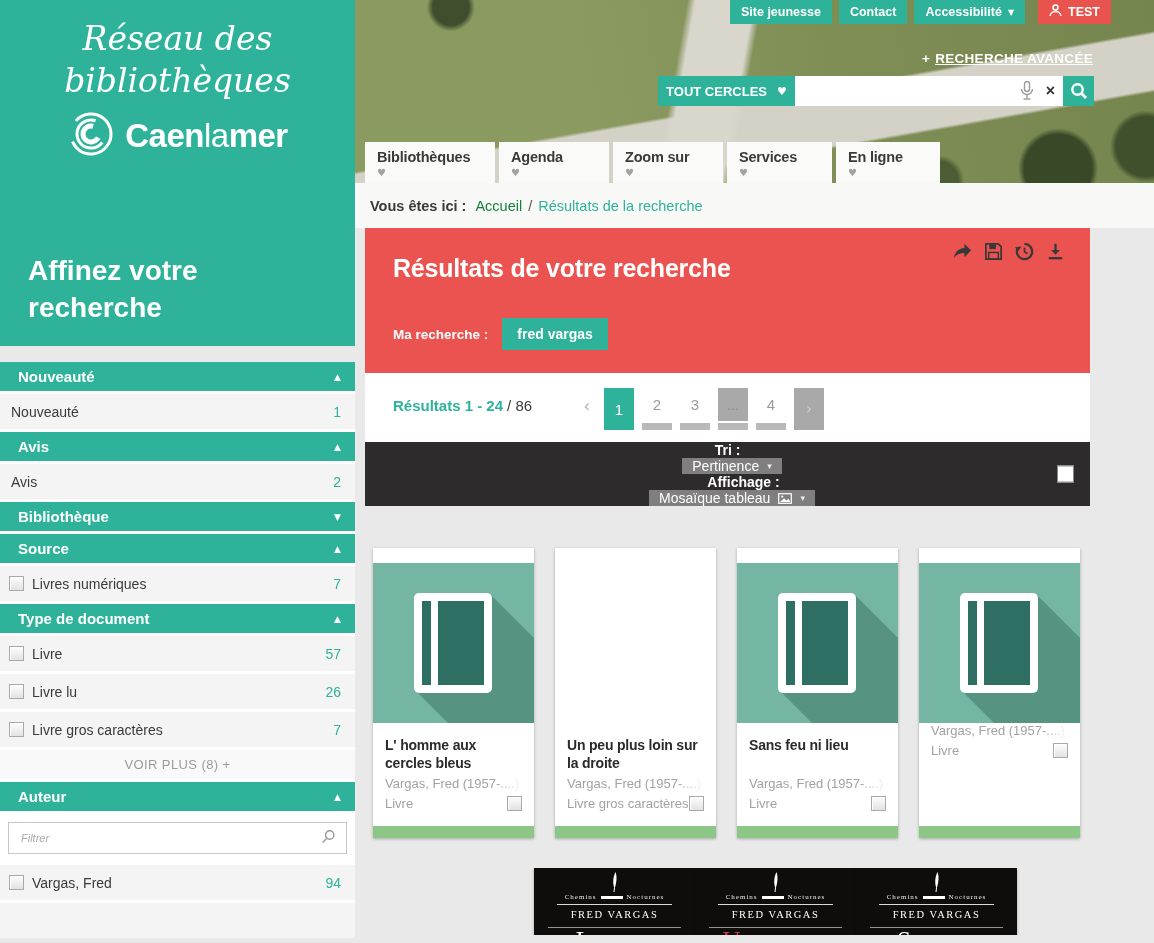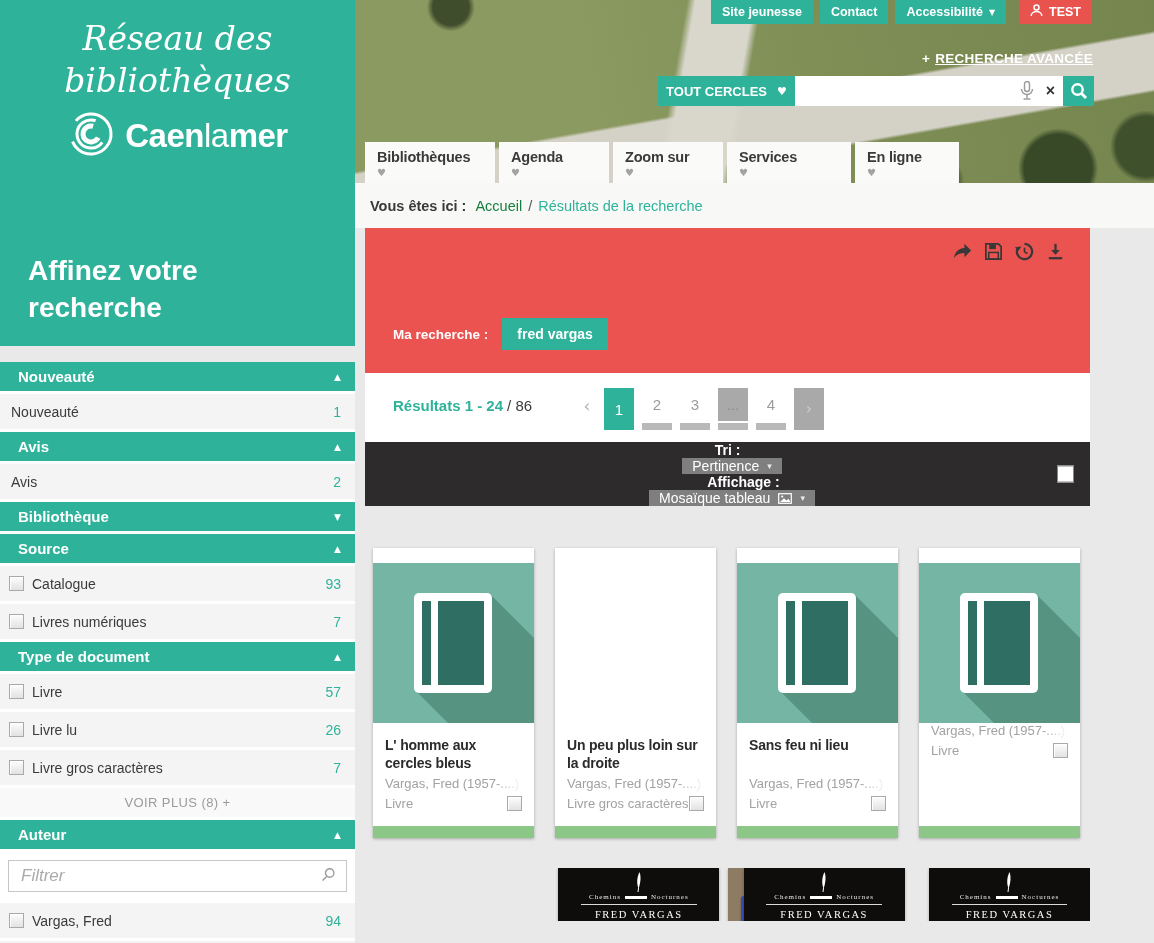--- a/index.html
+++ b/index.html
@@ -18,53 +18,53 @@
   #facets{margin-top:16px;background:#fff;}
   .fhead{height:29px;background:#2eb39a;color:#fff;display:flex;align-items:center;padding:0 14px 0 18px;font-weight:bold;font-size:15px;margin-top:3px;}
   .fhead .chev{margin-left:auto;font-size:9px;font-family:"DejaVu Sans",sans-serif;}
   .frow{height:35px;background:#f4f4f4;display:flex;align-items:center;padding:0 14px 0 9px;margin-top:3px;font-size:14px;color:#3a3a3a;}
   .frow .lbl{margin-left:8px;}
   .frow .lbl.nocb{margin-left:2px;}
   .frow .cnt{margin-left:auto;color:#2eb39a;font-size:14px;}
   .fmore{height:29px;background:#f9f9f9;color:#9b9b9b;display:flex;align-items:center;justify-content:center;font-size:13px;margin-top:3px;letter-spacing:.4px;}
   .ffilter{background:#fff;padding:8px;margin-top:3px;}
   .fbox{height:32px;background:#fff;border:1px solid #c6c6c6;display:flex;align-items:center;padding:0 10px;box-sizing:border-box;}
-  .fbox input{border:none;outline:none;flex:1;font-size:17px;font-style:italic;color:#a21caf;background:transparent;font-family:"Liberation Sans",sans-serif;}
+  .fbox input{border:none;outline:none;flex:1;font-size:11px;font-style:italic;color:#a21caf;background:transparent;font-family:"Liberation Sans",sans-serif;}
   .fbox input::placeholder{color:#aaa;font-style:italic;}
   .cb{width:13px;height:13px;flex:0 0 13px;background:linear-gradient(#fdfdfd,#e2e2e2);border:1px solid #a9a9a9;box-shadow:inset 1px 1px 0 #fff;}
 
   
   .photo{position:absolute;left:355px;top:0;width:799px;height:183px;
     background-color:#84935a;
     background-image:
       radial-gradient(circle at 88% 92%, rgba(45,62,33,.85) 0 34px, rgba(45,62,33,0) 40px),
       radial-gradient(circle at 99% 80%, rgba(45,62,33,.75) 0 30px, rgba(45,62,33,0) 36px),
       radial-gradient(circle at 73% 99%, rgba(45,62,33,.6) 0 20px, rgba(45,62,33,0) 26px),
       radial-gradient(circle at 12% 4%, rgba(44,58,32,.8) 0 18px, rgba(44,58,32,0) 24px),
       linear-gradient(100deg, rgba(217,214,204,0) 40%, #d9d6cc 41% 48%, rgba(217,214,204,0) 49%),
       linear-gradient(170deg, rgba(212,209,199,0) 53%, #d4d1c7 54% 71%, rgba(212,209,199,0) 72%),
       linear-gradient(80deg, #8b9a60 0 30%, #7e8e55 60%, #75854e 100%);}
-  .topbar{position:absolute;left:356px;top:0;display:flex;gap:7px;}
+  .topbar{position:absolute;left:375px;top:0;display:flex;gap:7px;}
   .tbtn{height:24px;background:#2eb39a;color:#fff;font-size:12.5px;font-weight:bold;padding:0 11px;display:flex;align-items:center;gap:6px;border:none;cursor:pointer;font-family:"Liberation Sans",sans-serif;}
   .tbtn .dd-arrow{font-size:8px;font-family:"DejaVu Sans",sans-serif;}
   .tbtn.red{background:#e9534e;margin-left:6px;}
   .adv{position:absolute;top:51px;right:61px;color:#fff;font-weight:bold;font-size:13.5px;letter-spacing:.3px;cursor:pointer;}
   .adv .plus{text-decoration:none;margin-right:5px;}
   .adv .advlbl{text-decoration:underline;}
   .searchrow{position:absolute;top:76px;left:303px;display:flex;height:30px;}
   .scopebtn{width:137px;background:#2eb39a;color:#fff;border:none;font-weight:bold;font-size:13px;display:flex;align-items:center;justify-content:center;gap:10px;cursor:pointer;font-family:"Liberation Sans",sans-serif;}
   .scopebtn .heart{font-family:"DejaVu Sans",sans-serif;font-size:11px;}
   .searchbox{width:268px;background:#fff;display:flex;align-items:center;padding:0 8px;box-sizing:border-box;}
   .searchbox input{flex:1;border:none;outline:none;font-size:14px;font-family:"Liberation Sans",sans-serif;background:transparent;}
   .icon-mic{width:14px;height:20px;margin-right:12px;}
   .sclose{color:#333;font-size:16px;font-weight:bold;cursor:pointer;line-height:1;}
   .gobtn{width:31px;background:#2eb39a;border:none;display:flex;align-items:center;justify-content:center;cursor:pointer;}
   .tabs{position:absolute;left:10px;bottom:0;display:flex;gap:4px;}
   .tab{background:#fafaf9;height:41px;box-sizing:border-box;padding:6px 10px 0 12px;cursor:pointer;}
-  .tab:nth-child(1){width:130px;}.tab:nth-child(2){width:110px;}.tab:nth-child(3){width:110px;}.tab:nth-child(4){width:124px;}.tab:nth-child(5){width:104px;}
+  .tab:nth-child(1){width:130px;}.tab:nth-child(2){width:110px;}.tab:nth-child(3){width:110px;}.tab:nth-child(4){width:105px;}.tab:nth-child(5){width:104px;}
   .tab .tlabel{font-size:14.5px;font-weight:bold;color:#3a3a3a;letter-spacing:-.2px;}
   .tab .theart{display:block;color:#a3a3a3;font-size:10px;margin-top:1px;font-family:"DejaVu Sans",sans-serif;}
 
   
   .crumbs{position:absolute;left:355px;top:183px;width:799px;height:45px;background:#f8f8f7;display:flex;align-items:center;padding-left:15px;box-sizing:border-box;font-size:14.5px;}
   .crumbs .pfx{font-weight:bold;color:#3a3a3a;margin-right:9px;}
   .crumbs .home{color:#15803d;cursor:pointer;}
   .crumbs .sep{color:#555;margin:0 6px;}
   .crumbs .cur{color:#2eb39a;}
 
@@ -106,21 +106,21 @@
     clip-path:polygon(118px 32px,161px 75px,161px 160px,75px 160px,42px 127px);}
   .book{position:absolute;left:41px;top:30px;width:78px;height:100px;background:#fff;border-radius:5px;padding:8px;display:flex;box-sizing:border-box;}
   .book .spine{width:9px;background:#2f6e63;margin-right:7px;}
   .book .face{flex:1;background:#2f6e63;}
   .ctitle{margin:13px 12px 4px;font-size:14px;font-weight:bold;color:#2b2b2b;line-height:18px;min-height:36px;letter-spacing:-.2px;}
   .cauthor{margin:0 12px;font-size:13px;color:#a2a2a2;white-space:nowrap;overflow:hidden;position:relative;}
   .cauthor::after{content:"";position:absolute;right:0;top:0;bottom:0;width:26px;background:linear-gradient(to right,rgba(255,255,255,0),#fff);}
   .ctyperow{margin:5px 12px 0;display:flex;align-items:center;justify-content:space-between;font-size:13px;color:#a2a2a2;}
   .gbar{position:absolute;bottom:0;left:0;right:0;height:12px;background:#8cc787;}
 
-  .covers{margin-top:30px;margin-left:8px;display:flex;height:53px;overflow:hidden;justify-content:space-between;}
+  .covers{margin-top:30px;margin-left:8px;display:flex;height:67px;overflow:hidden;}
   .cover2{width:161px;height:300px;box-shadow:0 1px 3px rgba(0,0,0,.28);position:relative;cursor:pointer;box-sizing:border-box;}
   .cover2.photo{background-color:#8d7b63;background-image:
     radial-gradient(circle at 12% 20%, #6b5a44 0 3px, rgba(0,0,0,0) 4px),
     radial-gradient(circle at 42% 8%, #a5916f 0 3px, rgba(0,0,0,0) 4px),
     radial-gradient(circle at 75% 16%, #5f4f3c 0 3px, rgba(0,0,0,0) 4px),
     radial-gradient(circle at 28% 45%, #b19a74 0 4px, rgba(0,0,0,0) 5px),
     radial-gradient(circle at 62% 38%, #6b5a44 0 3px, rgba(0,0,0,0) 4px),
     radial-gradient(circle at 88% 52%, #a08a66 0 4px, rgba(0,0,0,0) 5px),
     radial-gradient(circle at 18% 72%, #5f4f3c 0 4px, rgba(0,0,0,0) 5px),
     radial-gradient(circle at 52% 66%, #ab9571 0 3px, rgba(0,0,0,0) 4px),
@@ -180,25 +180,20 @@
         <div class="fhead">
           <span>Bibliothèque</span>
           <span class="chev">▼</span>
         </div>
         <div class="fhead">
           <span>Source</span>
           <span class="chev">▲</span>
         </div>
         <div class="frow">
           <div class="cb"></div>
-          <span class="lbl">Catalogue</span>
-          <span class="cnt">93</span>
-        </div>
-        <div class="frow">
-          <div class="cb"></div>
           <span class="lbl">Livres numériques</span>
           <span class="cnt">7</span>
         </div>
         <div class="fhead">
           <span>Type de document</span>
           <span class="chev">▲</span>
         </div>
         <div class="frow">
           <div class="cb"></div>
           <span class="lbl">Livre</span>
@@ -313,20 +308,21 @@
           <path d="M1 6.5 L4.6 10.5 L7.8 5.8 Z" fill="#383838"></path>
           <line x1="11" y1="7" x2="11" y2="11.5" stroke="#383838" stroke-width="1.8"></line>
           <line x1="11" y1="11.5" x2="14.2" y2="13" stroke="#383838" stroke-width="1.8"></line>
         </svg>
         <svg class="ricon" viewBox="0 0 22 22">
           <path d="M11 3 L11 13" stroke="#383838" stroke-width="2.4"></path>
           <path d="M6.5 9.5 L11 14.5 L15.5 9.5 Z" fill="#383838"></path>
           <line x1="4" y1="18" x2="18" y2="18" stroke="#383838" stroke-width="2.4"></line>
         </svg>
       </div>
+      <h1>Résultats de votre recherche</h1>
       <div class="mline">
         <span>Ma recherche :</span>
         <span class="tag">fred vargas</span>
       </div>
     </section>
 
     <section class="pagerow">
       <div class="rescount">
         <span class="grn">Résultats 1 - 24</span><span class="tot">/ 86</span>
       </div>

